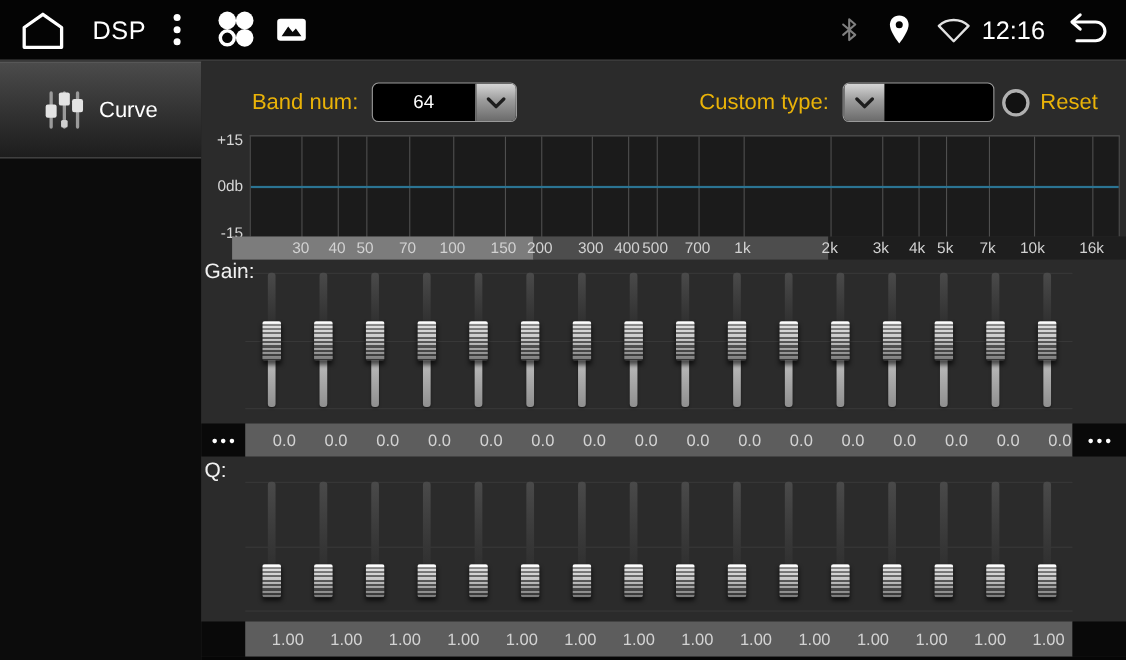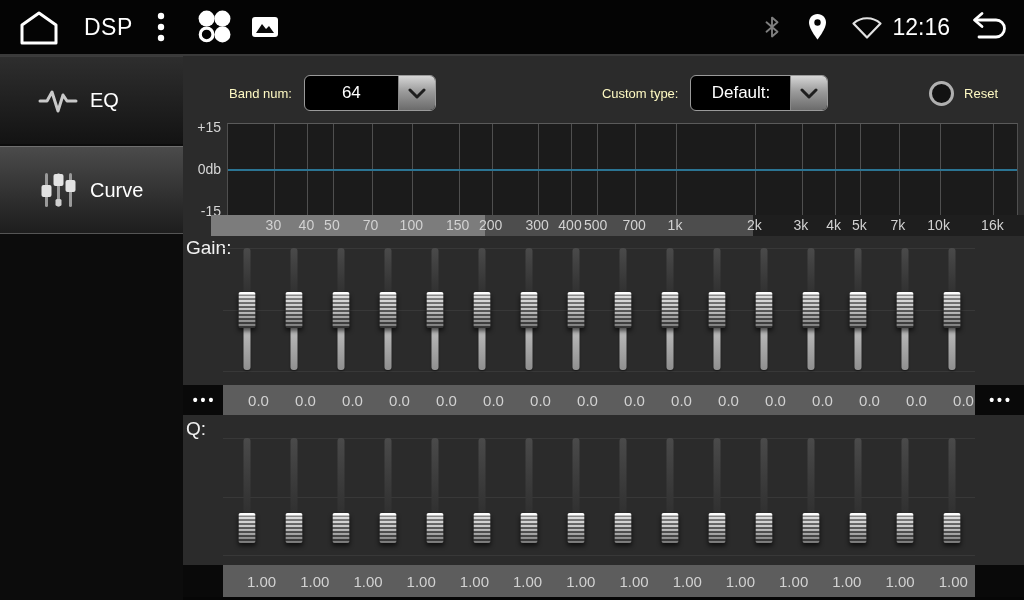--- a/index.html
+++ b/index.html
@@ -20,21 +20,21 @@
     background:linear-gradient(180deg,#2e2e2e 0%,#1f1f1f 55%,#131313 100%);
     border-top:1px solid #3c3c3c;cursor:pointer;}
   .item.selected{background:linear-gradient(180deg,#4b4b4b 0%,#313131 55%,#1d1d1d 100%);
     border-top:1px solid #6f6f6f;border-bottom:1px solid #555;}
   .s-icon{width:40px;display:flex;justify-content:center;}
   .s-label{font-size:20px;color:#fff;margin-left:12px;}
   
   .content{position:absolute;top:56px;left:183px;width:841px;height:544px;background:#2b2b2b;}
   
   .controls-row{position:absolute;top:14px;left:0;right:0;height:46px;display:flex;align-items:center;}
-  .ctl-label{font-size:13px;color:#fef9c3;}
+  .ctl-label{font-size:20px;color:#eab308;}
   .grp{display:flex;align-items:center;gap:12px;}
   .grp.band{margin-left:46px;}
   .grp.custom{margin-left:166px;}
   .grp.reset{margin-left:auto;margin-right:26px;gap:10px;}
   .dropdown{height:36px;background:#000;border:1px solid #9a9a9a;border-radius:6px;
     display:flex;overflow:hidden;cursor:pointer;}
   .dd-band{width:132px;} .dd-custom{width:138px;}
   .dd-value{flex:1;display:flex;align-items:center;justify-content:center;color:#fff;font-size:17px;}
   .dd-btn{width:37px;border-left:1px solid #888;display:flex;align-items:center;justify-content:center;
     background:linear-gradient(180deg,#d6d6d6,#9c9c9c 45%,#6b6b6b);}
@@ -139,28 +139,20 @@
     <div class="tb-time">12:16</div>
     <div class="tb-icon">
       <svg width="46" height="32" viewBox="0 0 46 32">
           <path d="M12 9 H32 A8.5 8.5 0 0 1 32 26 H15" fill="none" stroke="#fff" stroke-width="2.8" stroke-linecap="round"></path>
           <path d="M18 2.5 L10.5 9 L18 15.5" fill="none" stroke="#fff" stroke-width="2.8" stroke-linecap="round" stroke-linejoin="round"></path>
         </svg>
     </div>
   </header>
 
   <aside class="sidebar">
-    <div class="item">
-      <span class="s-icon">
-        <svg width="40" height="34" viewBox="0 0 40 34">
-            <polyline points="2,17 9,17 14,8 20,27 25,11 29,17 38,17" fill="none" stroke="#c9c9c9" stroke-width="3" stroke-linecap="round" stroke-linejoin="round"></polyline>
-          </svg>
-      </span>
-      <span class="s-label">EQ</span>
-    </div>
     <div class="item selected">
       <span class="s-icon">
         <svg width="36" height="38" viewBox="0 0 36 38">
           <rect x="5" y="2" width="3" height="34" rx="1.5" fill="#9a9a9a"></rect>
           <rect x="17" y="2" width="3" height="34" rx="1.5" fill="#9a9a9a"></rect>
           <rect x="29" y="2" width="3" height="34" rx="1.5" fill="#9a9a9a"></rect>
           <rect x="1.5" y="14" width="10" height="12" rx="2" fill="#e3e3e3"></rect>
           <rect x="13.5" y="3" width="10" height="12" rx="2" fill="#e3e3e3"></rect>
           <rect x="25.5" y="9" width="10" height="12" rx="2" fill="#e3e3e3"></rect>
           <rect x="15.5" y="28" width="6" height="7" rx="1.5" fill="#cfcfcf"></rect>
@@ -180,21 +172,20 @@
           <span class="dd-btn">
             <svg width="18" height="11" viewBox="0 0 18 11">
                 <polyline points="2,2 9,9 16,2" fill="none" stroke="#1e1e1e" stroke-width="3" stroke-linecap="round" stroke-linejoin="round"></polyline>
               </svg>
           </span>
         </div>
       </div>
       <div class="grp custom">
         <span class="ctl-label">Custom type:</span>
         <div class="dropdown dd-custom">
-          <span class="dd-value">Default:</span>
           <span class="dd-btn">
             <svg width="18" height="11" viewBox="0 0 18 11">
                 <polyline points="2,2 9,9 16,2" fill="none" stroke="#1e1e1e" stroke-width="3" stroke-linecap="round" stroke-linejoin="round"></polyline>
               </svg>
           </span>
         </div>
       </div>
       <div class="grp reset">
         <span class="radio"></span>
         <span class="ctl-label">Reset</span>

